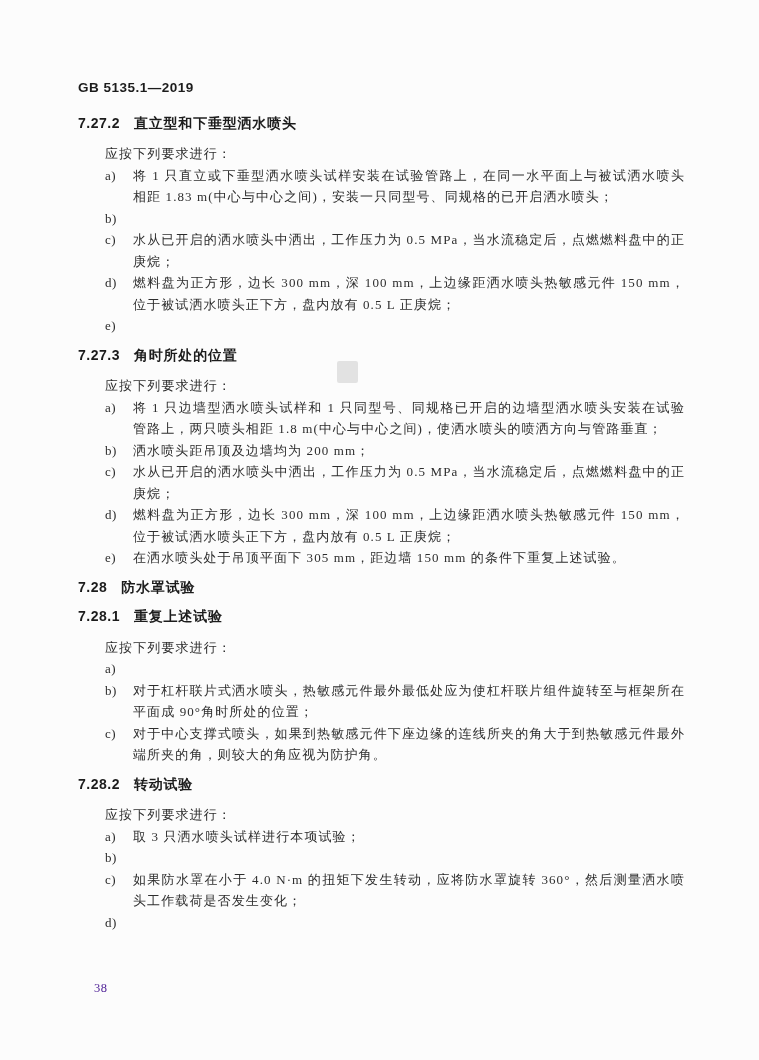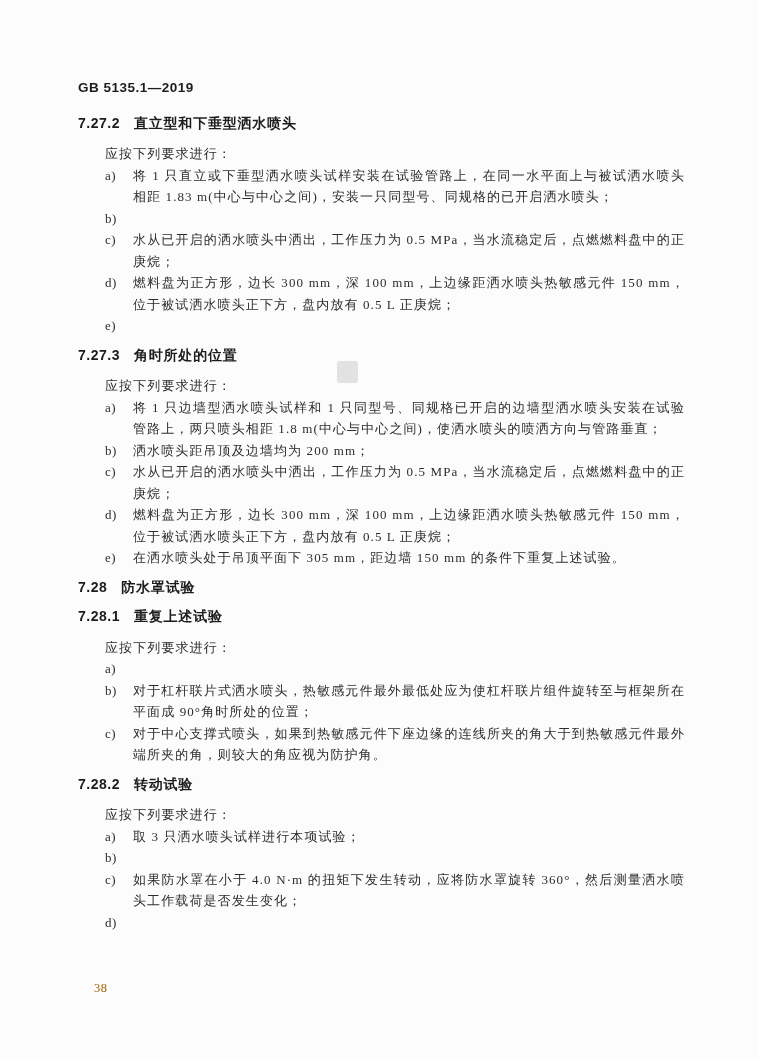--- a/index.html
+++ b/index.html
@@ -70,21 +70,21 @@
     opacity: 0.75;
     border-radius: 2px;
   }
   .page-number {
     position: absolute;
     left: 94px;
     top: 980px;
     font-size: 12.5px;
     line-height: 16px;
     letter-spacing: 0.5px;
-    color: #a16207;
+    color: #4c1d95;
     font-family: "Liberation Serif", "DejaVu Serif", serif;
   }
 </style>
 </head>
 <body>
 
 <div class="page">
   <div class="doc-header">GB 5135.1—2019</div>
 
   <div id="sections">

